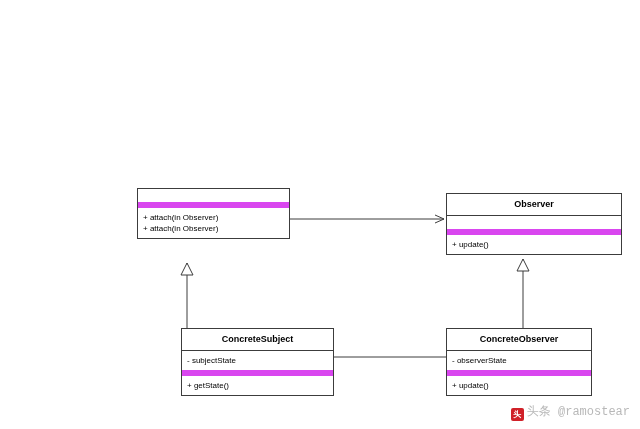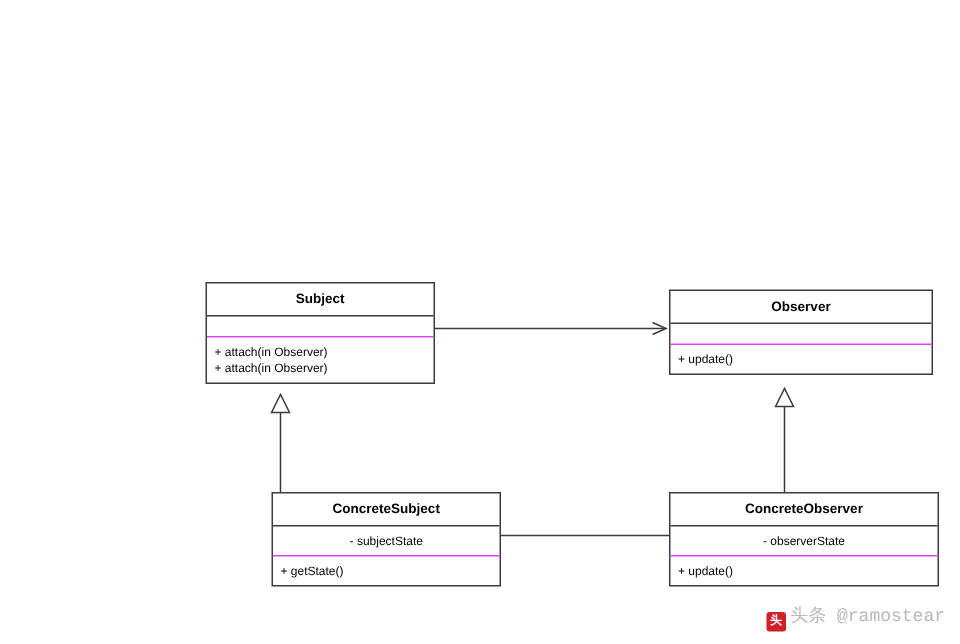--- a/index.html
+++ b/index.html
@@ -32,22 +32,21 @@
     padding: 6px 2px 6px 2px;
     border-bottom: 1px solid #3c3c3c;
   }
   .uml-compartment {
     font-size: 8px;
     color: #000000;
     padding: 4px 5px 4px 5px;
     line-height: 11px;
   }
   .uml-compartment.bordered {
-    border-bottom: 1px solid #d946ef;
-    text-align: center;
+    border-bottom: 6px solid #d946ef;
   }
   .uml-compartment.empty {
     height: 13px;
     padding: 0;
   }
   .uml-member {
     white-space: nowrap;
   }
   svg.edges {
     position: absolute;
@@ -99,21 +98,20 @@
     <line x1="290" y1="219" x2="444" y2="219" stroke="#3c3c3c" stroke-width="1" marker-end="url(#openArrow)"></line>
 
     <line x1="187" y1="328" x2="187" y2="263" stroke="#3c3c3c" stroke-width="1" marker-end="url(#hollowTri)"></line>
 
     <line x1="523" y1="328" x2="523" y2="259" stroke="#3c3c3c" stroke-width="1" marker-end="url(#hollowTri)"></line>
 
     <line x1="446" y1="357" x2="292" y2="357" stroke="#3c3c3c" stroke-width="1" marker-end="url(#openArrow)"></line>
   </svg>
 
   <div class="uml-class" style="left:137px; top:188px; width:153px;">
-    <div class="uml-title">Subject</div>
     <div class="uml-compartment bordered empty"></div>
     <div class="uml-compartment">
       <div class="uml-member">+ attach(in Observer)</div>
       <div class="uml-member">+ attach(in Observer)</div>
     </div>
   </div>
 
   <div class="uml-class" style="left:446px; top:193px; width:176px;">
     <div class="uml-title">Observer</div>
     <div class="uml-compartment bordered empty"></div>
@@ -125,21 +123,21 @@
   <div class="uml-class" style="left:137px; top:328px; width:153px;margin-left:44px;">
     <div class="uml-title">ConcreteSubject</div>
     <div class="uml-compartment bordered">
       <div class="uml-member">- subjectState</div>
     </div>
     <div class="uml-compartment">
       <div class="uml-member">+ getState()</div>
     </div>
   </div>
 
-  <div class="uml-class" style="left:446px; top:328px; width:180px;">
+  <div class="uml-class" style="left:446px; top:328px; width:146px;">
     <div class="uml-title">ConcreteObserver</div>
     <div class="uml-compartment bordered">
       <div class="uml-member">- observerState</div>
     </div>
     <div class="uml-compartment">
       <div class="uml-member">+ update()</div>
     </div>
   </div>
 
   <div class="watermark">

